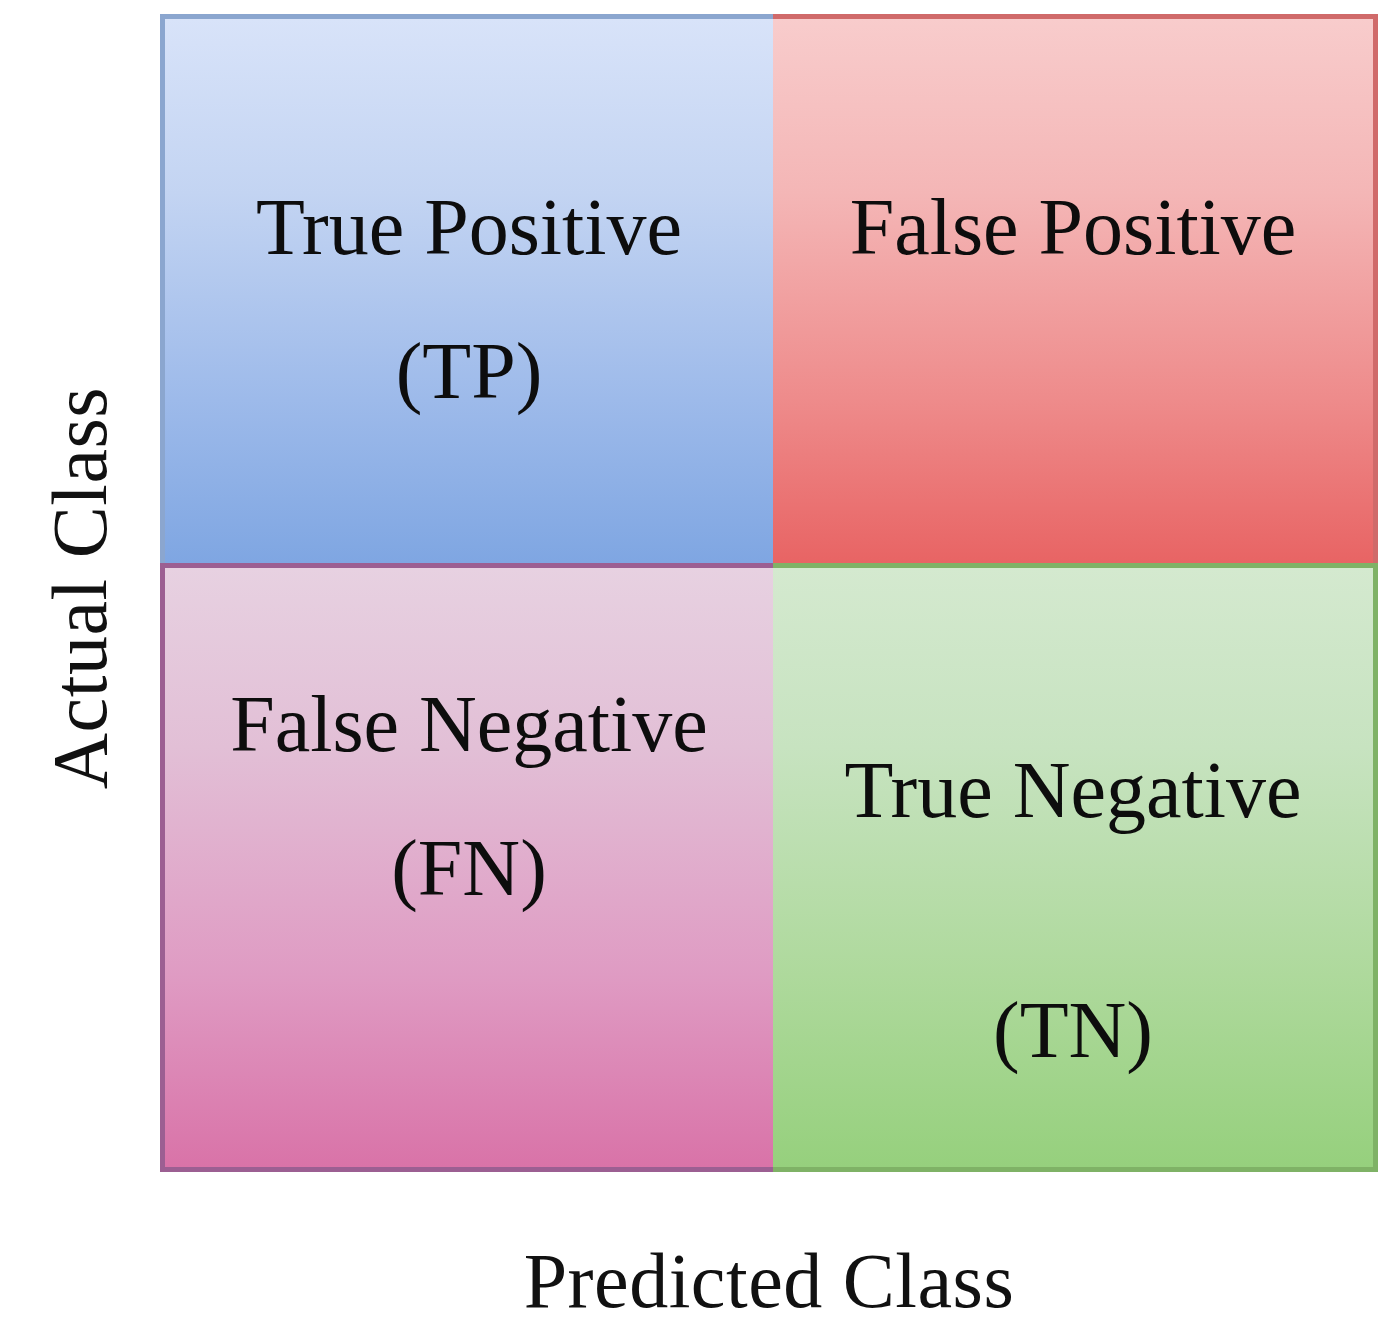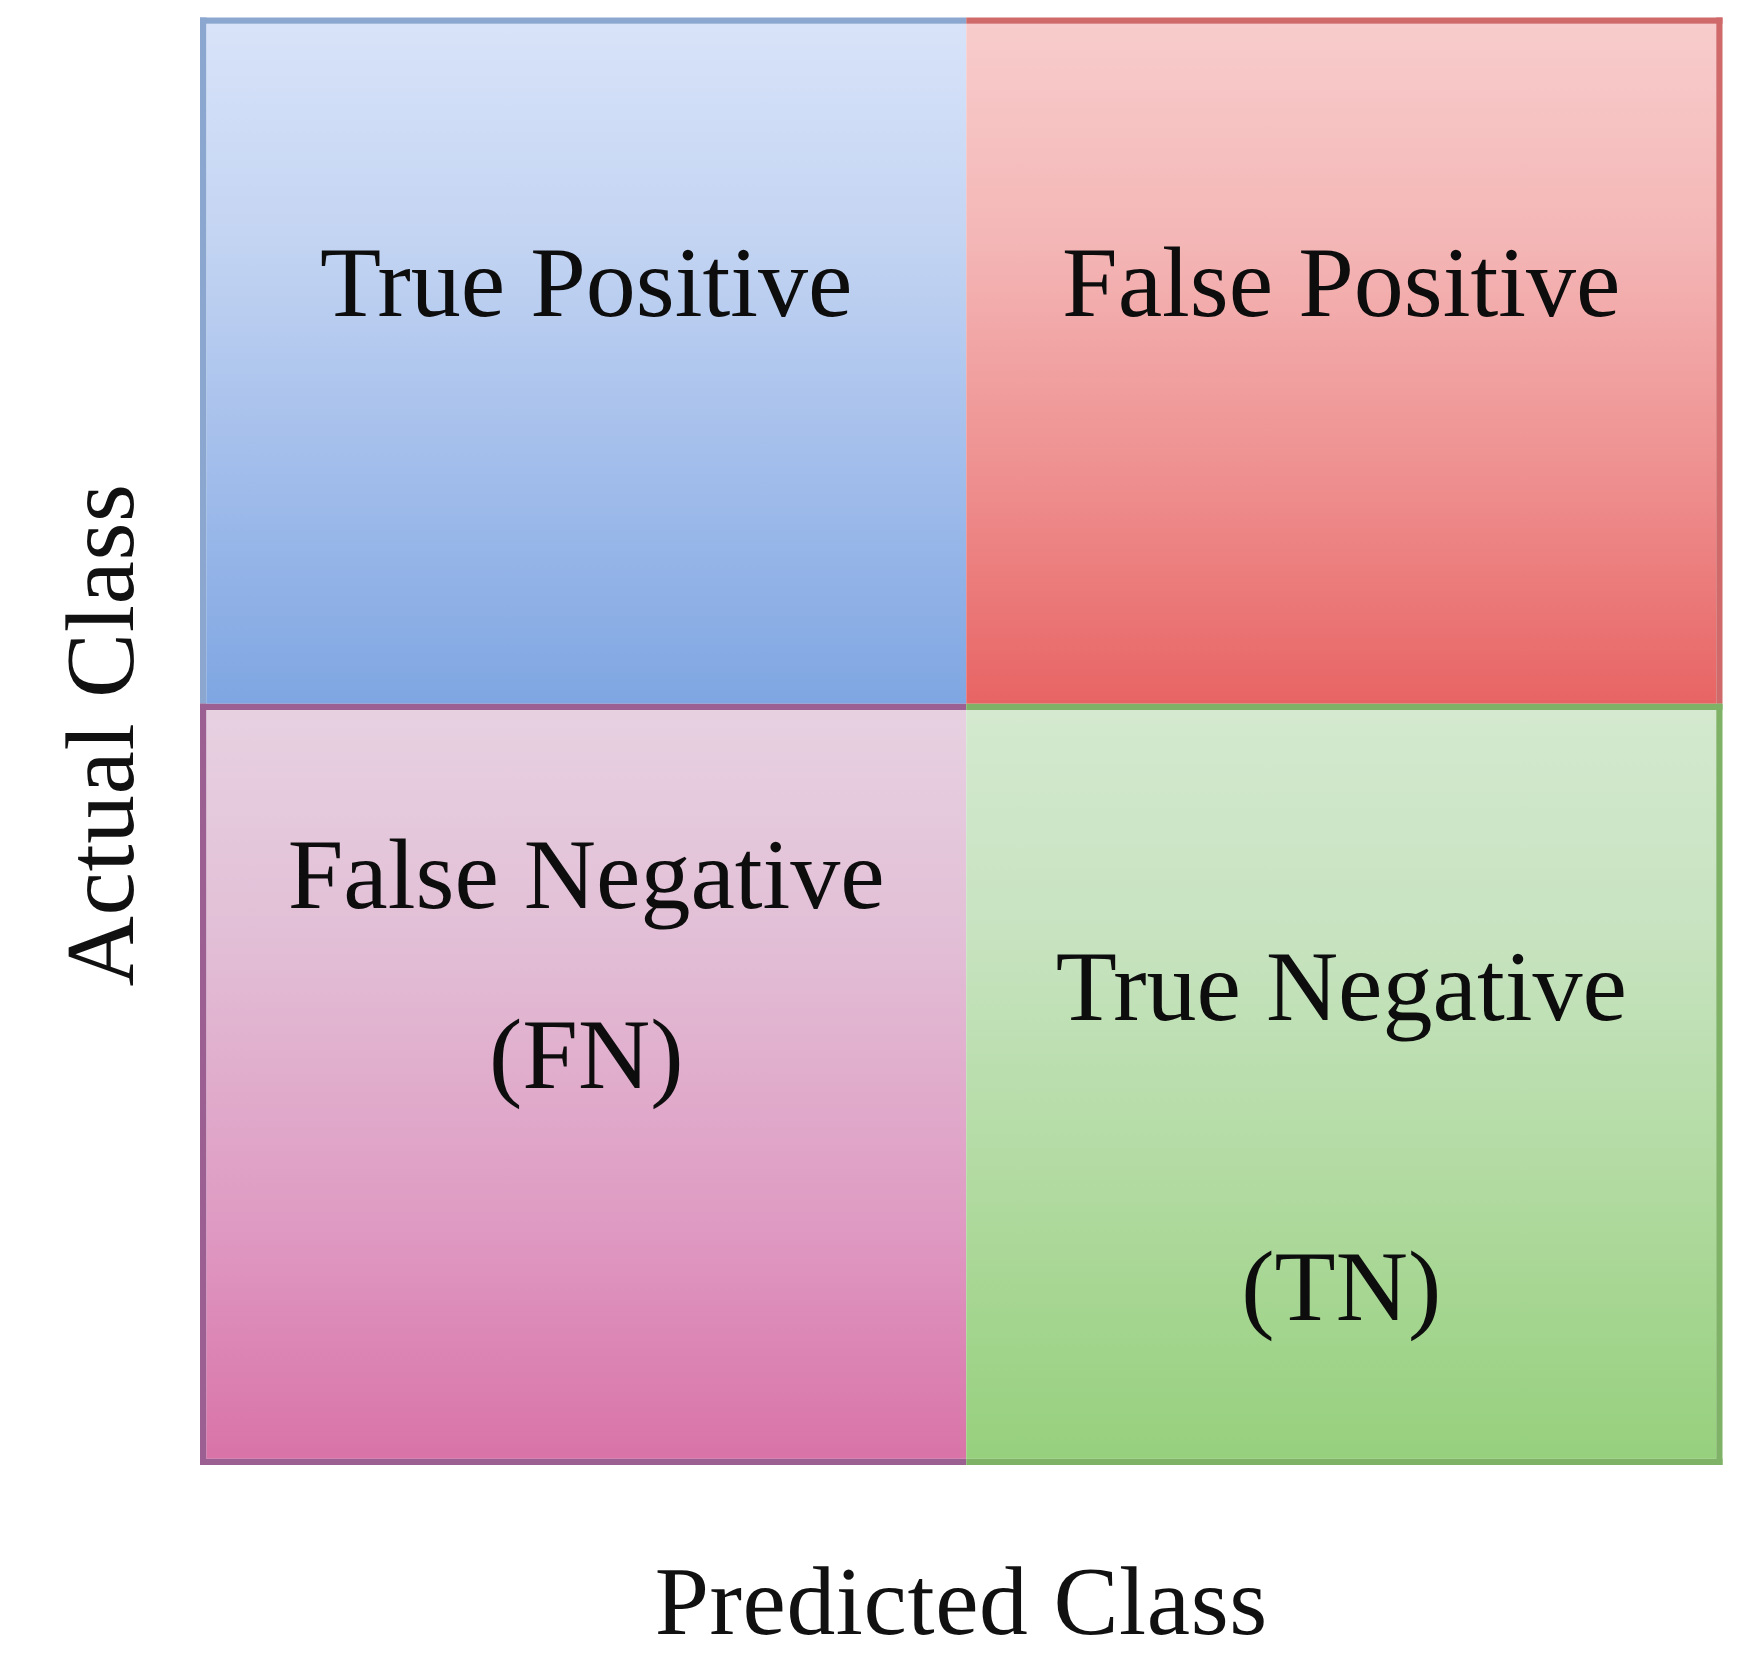--- a/index.html
+++ b/index.html
@@ -107,21 +107,21 @@
     border-right-width: 0;
   }
   .cell-tn {
     background: linear-gradient(to bottom, #d4e9cf 0%, #c7e3c0 30%, #aed99c 68%, #96d07d 100%);
     border: 5px solid #7fb266;
     border-left-width: 0;
   }
 
   .cell-tp .stack { padding-top: 168px; }
   .cell-fp .stack { padding-top: 168px; gap: 32px; }
-  .cell-fn .stack { padding-top: 92px; }
+  .cell-fn .stack { padding-top: 116px; }
   .cell-tn .stack { padding-top: 182px; gap: 48px; }
 
   .stack {
     display: flex;
     flex-direction: column;
     align-items: center;
     width: 100%;
   }
   .stack .gap { height: 64px; }
 </style>
@@ -133,20 +133,21 @@
   <div class="y-axis-label">
     <span>Actual Class</span>
   </div>
 
   <div id="matrix">
 
     <div class="cell cell-tp">
       <div class="stack">
         <div class="cell-line">True Positive</div>
         <div class="gap"></div>
+        <div class="cell-line">(TP)</div>
       </div>
     </div>
 
     <div class="cell cell-fp">
       <div class="stack">
         <div class="cell-line">False Positive</div>
         <div class="gap"></div>
       </div>
     </div>
 

